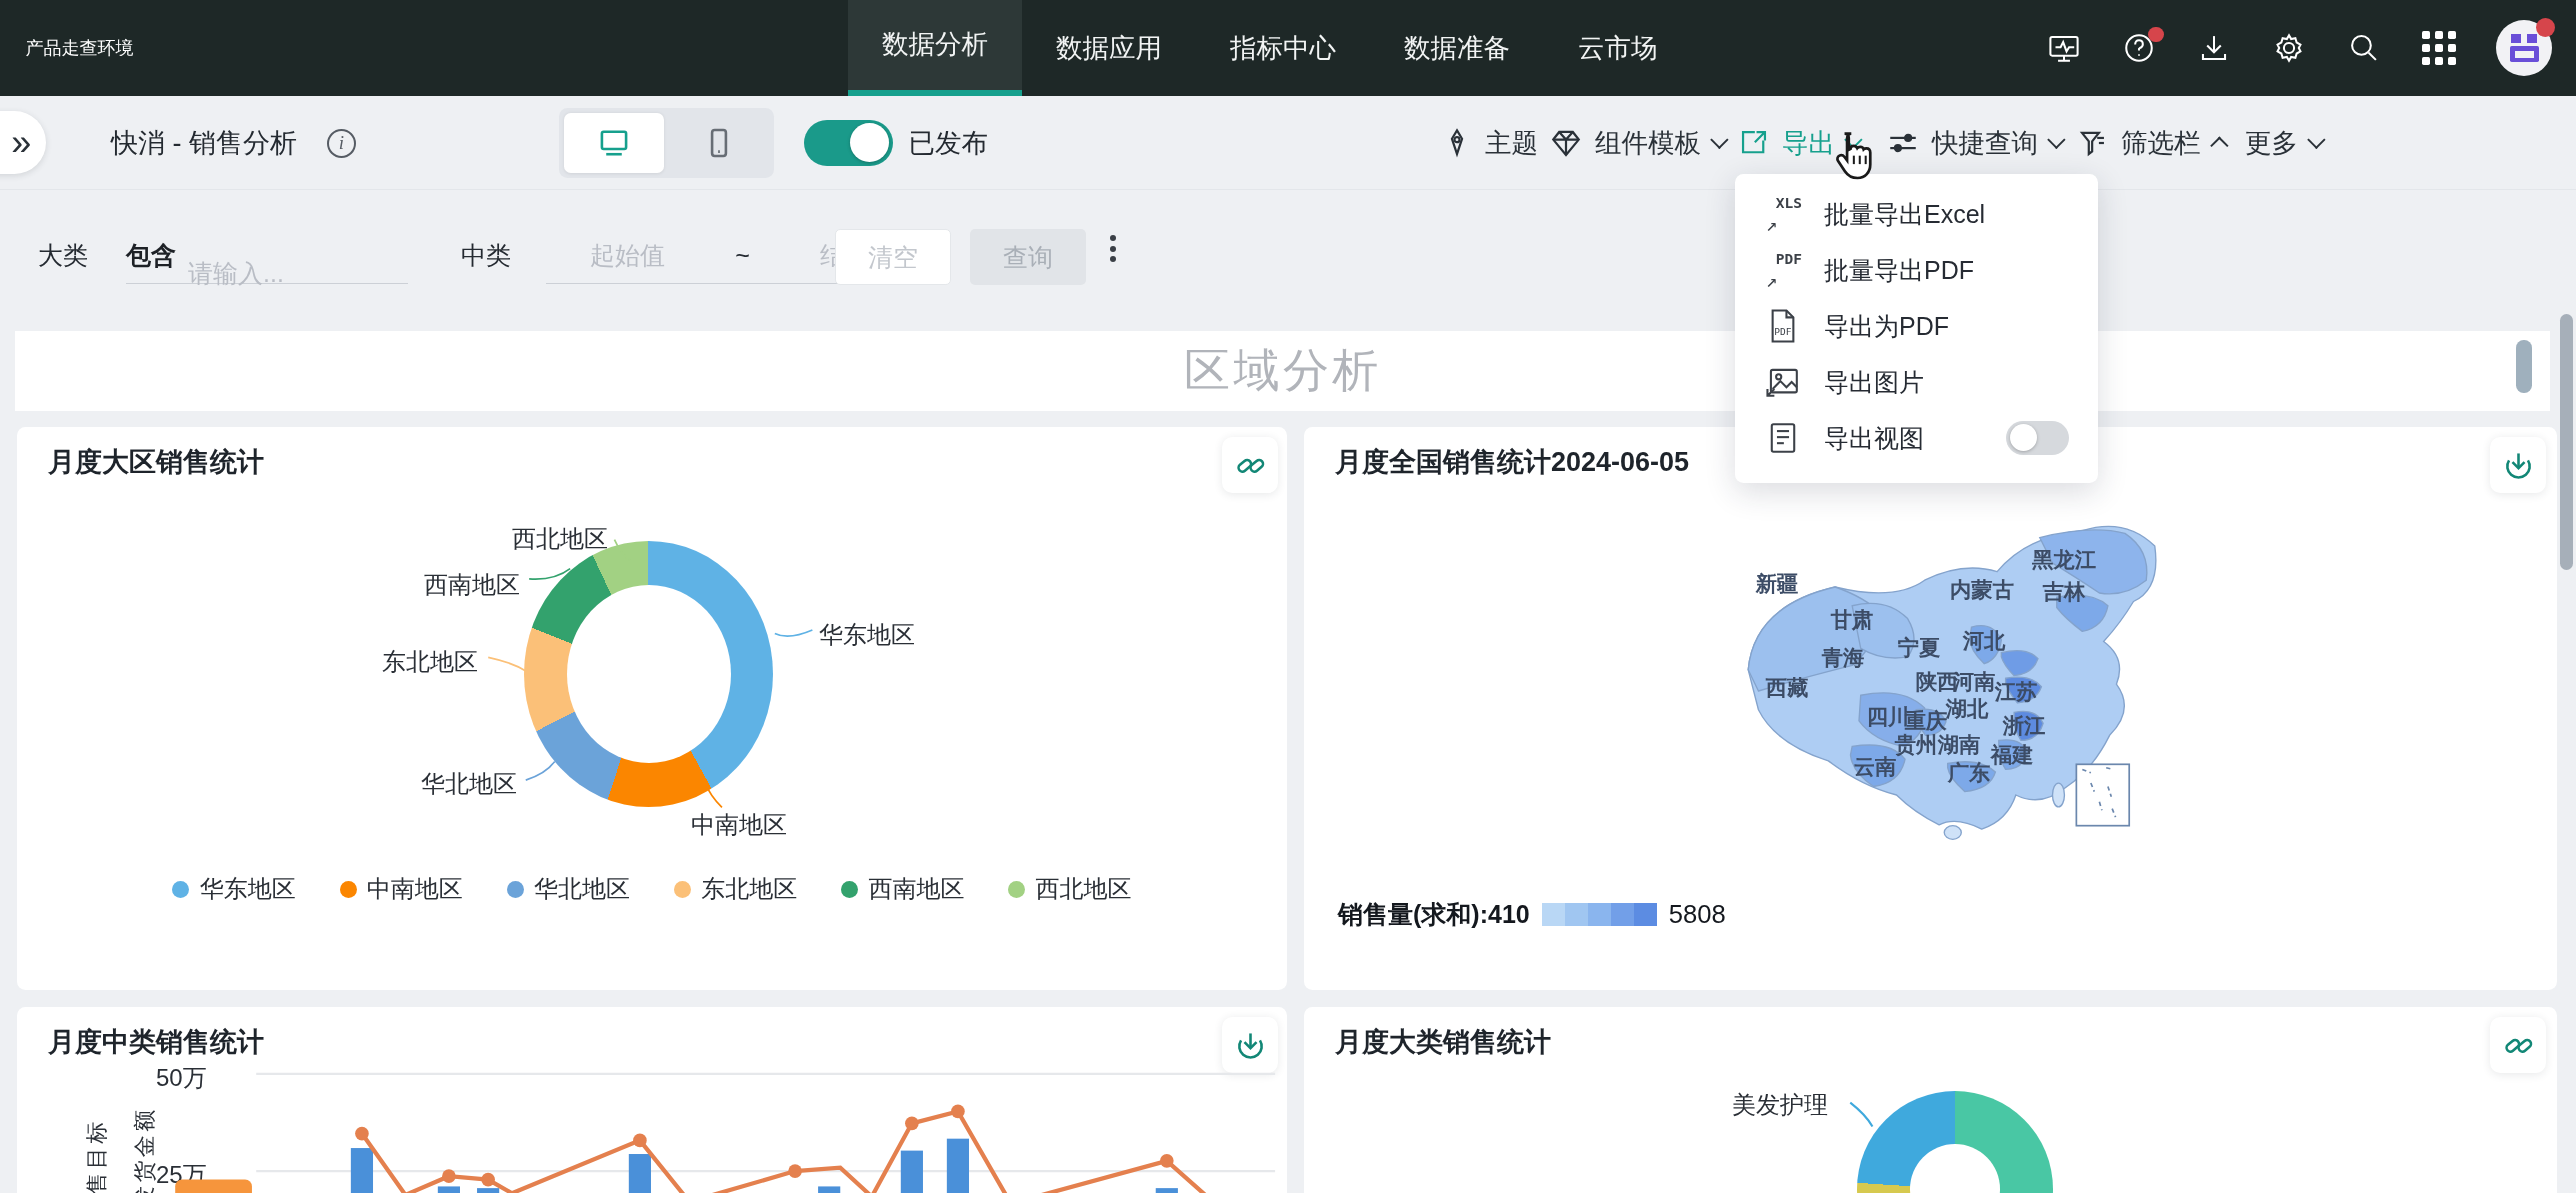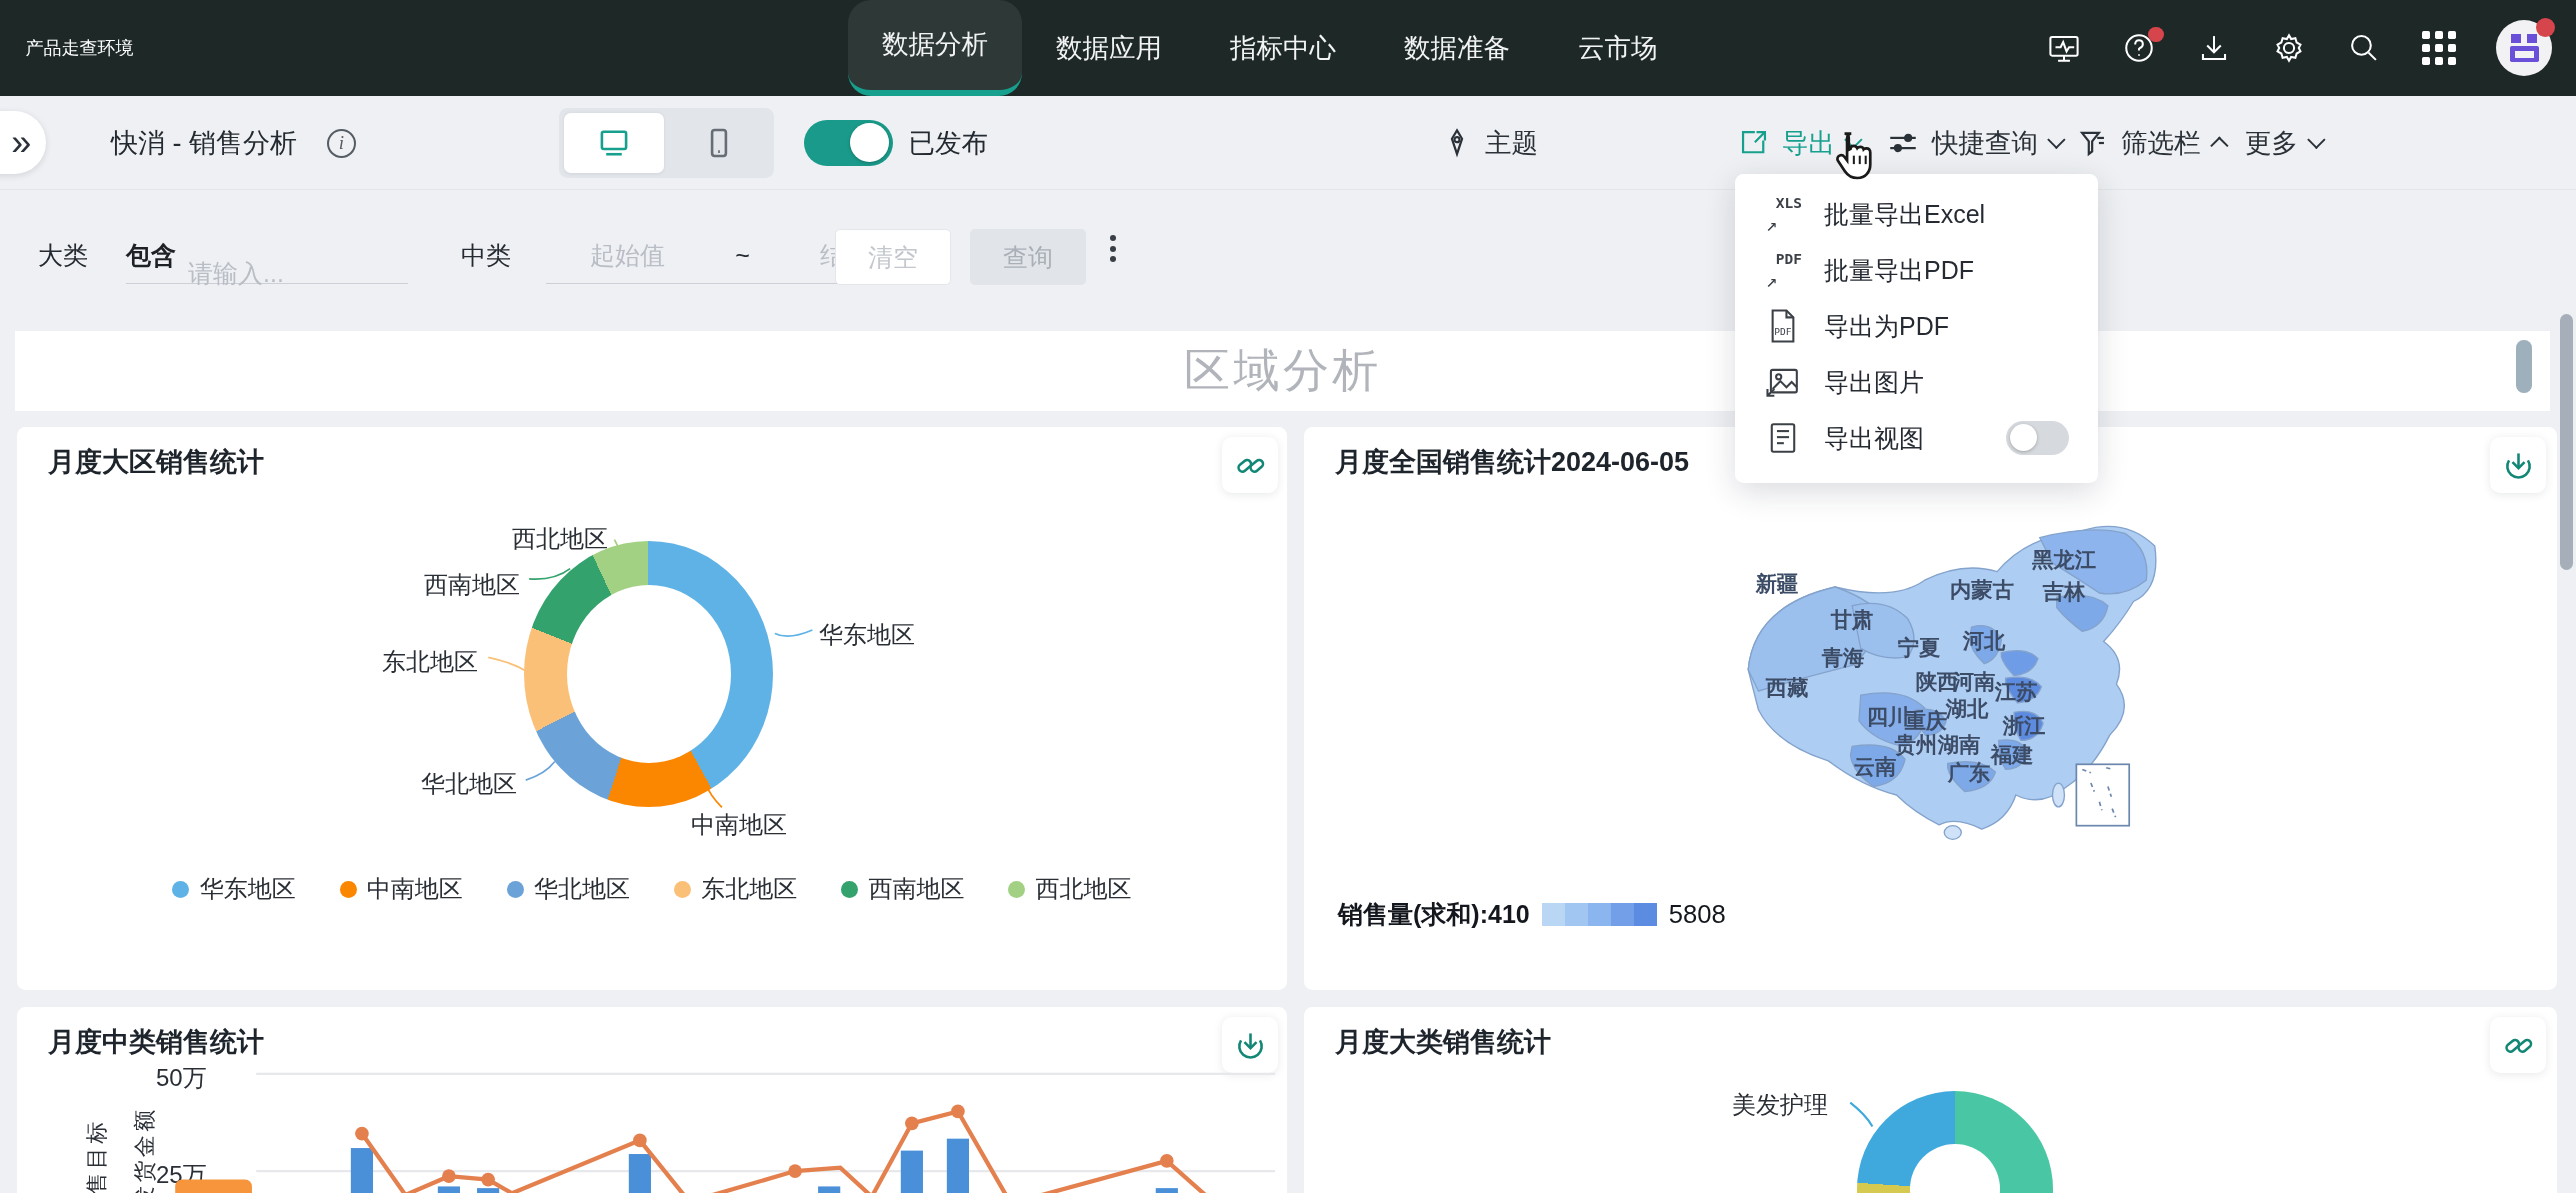--- a/index.html
+++ b/index.html
@@ -4,21 +4,21 @@
 <style>
   * { margin:0; padding:0; box-sizing:border-box; }
   html,body { width:2576px; height:1193px; overflow:hidden; }
   body { font-family:"Liberation Sans","DejaVu Sans",sans-serif; background:#eef0f3; position:relative; }
   .abs { position:absolute; }
 
   
   .topbar { position:absolute; left:0; top:0; width:2576px; height:96px; background:#1e2827; display:flex; align-items:center; }
   .brand { position:absolute; left:25.6px; top:0; height:96px; display:flex; align-items:center; color:#fff; font-size:18px; }
   .tabs { position:absolute; left:848px; top:0; height:96px; display:flex; }
-  .tab { height:96px; display:flex; align-items:center; padding:9px 34px; color:#f2f4f4; font-size:26.5px; cursor:pointer;border-radius:23px; }
+  .tab { height:96px; display:flex; align-items:center; padding:9px 34px; color:#f2f4f4; font-size:26.5px; cursor:pointer; }
   .tab.active { background:#2d3837; border-bottom:6px solid #16a08d; padding-top:6px; }
   .top-icons { position:absolute; right:24px; top:0; height:96px; display:flex; align-items:center; gap:39px; color:#fff; }
   .tico { position:relative; width:36px; height:36px; display:flex; align-items:center; justify-content:center; }
   .tico svg { stroke:#fff; fill:none; stroke-width:2.4; }
   .red-dot { position:absolute; width:15.4px; height:15.4px; border-radius:50%; background:#d6454b; top:-3.4px; right:-6.8px; }
   .avatar { width:56px; height:56px; border-radius:50%; background:#f2f2f5; position:relative; }
   .robot { position:absolute; left:12px; top:13.7px; width:32px; height:29px; }
   .robot .eyes { display:flex; gap:6.8px; margin:0 auto; width:25.6px; }
   .robot .eyes span { width:9.4px; height:9.4px; background:#6a4fd8; }
   .robot .mouth { width:29px; height:15.4px; background:#6a4fd8; margin:3.4px auto 0; border-radius:1.7px; position:relative; }
@@ -210,20 +210,28 @@
       </div>
     <span>已发布</span>
   </div>
 
   <div class="tb-act" style="left:1441px">
     <svg width="32" height="32" viewBox="0 0 38 38">
         <path d="M19 4 l6 10 -6 18 -6-18 z"></path>
         <circle cx="19" cy="15" r="3"></circle>
       </svg>
     <span>主题</span>
+  </div>
+  <div class="tb-act" style="left:1549px">
+    <svg width="34" height="34" viewBox="0 0 40 40">
+        <path d="M12 7 h16 l7 9 -15 18 -15-18 z"></path>
+        <path d="M5 16 h30 M12 7 l8 9 8-9 M20 16 v18"></path>
+      </svg>
+    <span>组件模板</span>
+    <span class="chev"></span>
   </div>
   <div class="tb-act teal" style="left:1738px">
     <svg width="32" height="32" viewBox="0 0 38 38">
         <path d="M30 16 v14 h-24 v-24 h14"></path>
         <path d="M22 6 h10 v10 M32 6 L20 18"></path>
       </svg>
     <span>导出</span>
     <span class="chev teal"></span>
   </div>
   <div class="tb-act" style="left:1886px">

